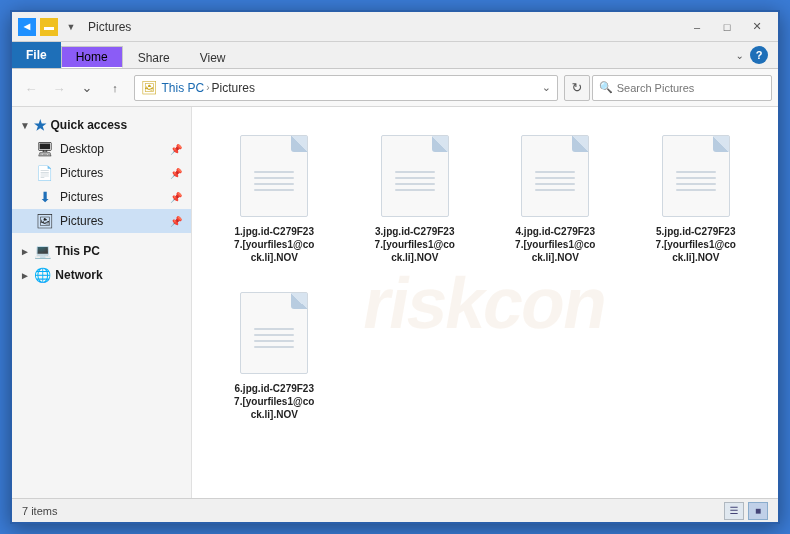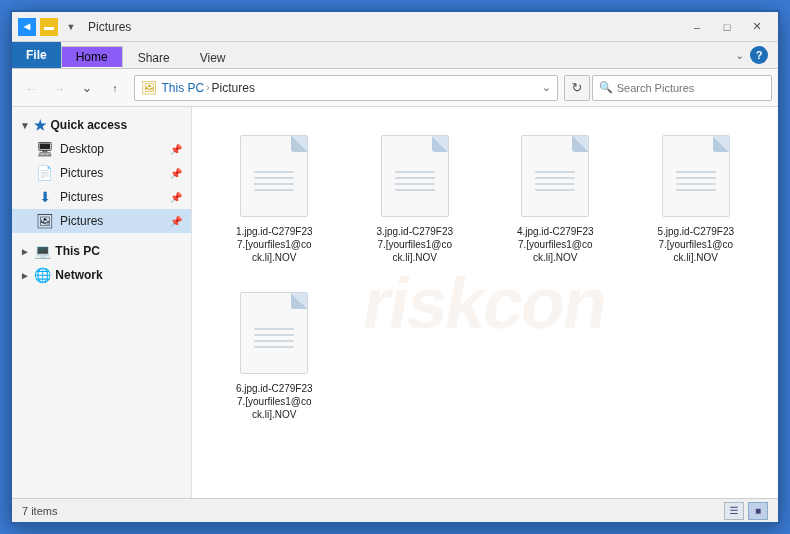--- a/index.html
+++ b/index.html
@@ -241,20 +241,21 @@
     }
     .file-grid {
       flex: 1;
       display: grid;
       grid-template-columns: repeat(4, 1fr);
       grid-template-rows: auto auto;
       gap: 8px;
       padding: 16px;
       align-content: start;
       overflow-y: auto;
+      font-weight: bold;
     }
     .file-item {
       display: flex;
       flex-direction: column;
       align-items: center;
       padding: 8px;
       cursor: pointer;
       border-radius: 3px;
       gap: 4px;
     }

